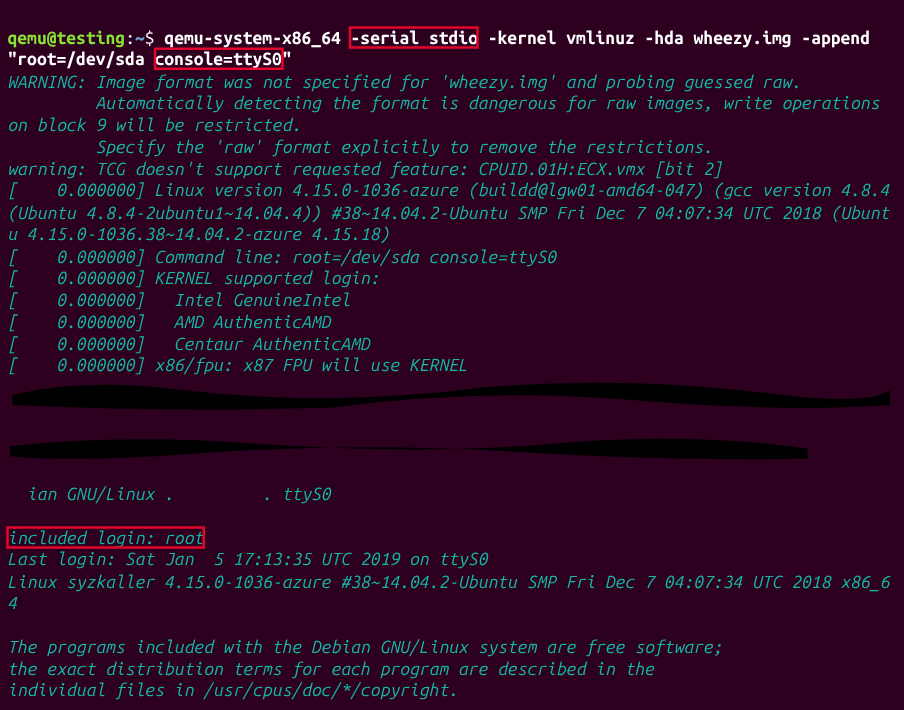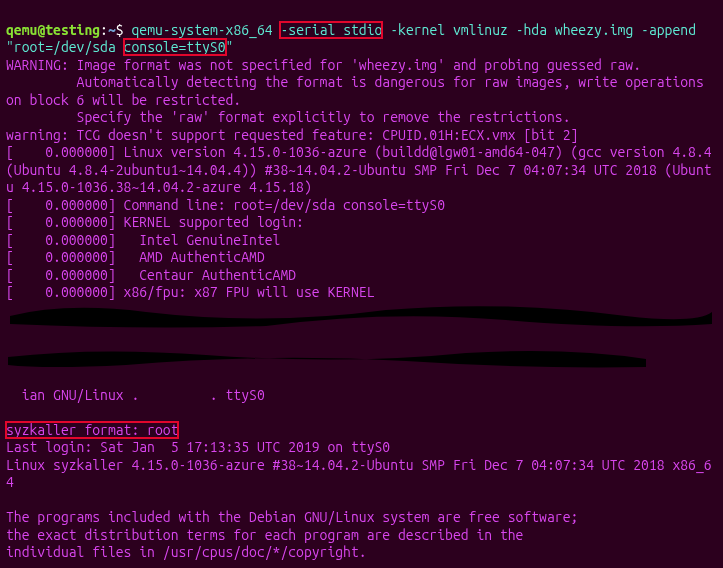--- a/index.html
+++ b/index.html
@@ -17,56 +17,56 @@
   #terminal {
     padding: 4px 6px;
     white-space: pre-wrap;
     word-break: break-all;
   }
   .user { color: #8ae234; font-weight: bold; text-align: center; }   
   .host { color: #8ae234; font-weight: bold; }
   .colon { color: #ffffff; }
   .path { color: #729fcf; font-weight: bold; }   
   .dollar { color: #ffffff; }
-  .cmd  { color: #5eead4; }
-  .out  { color: #d946ef; }
+  .cmd  { color: #ffffff; font-weight: bold; }
+  .out  { color: #14b8a6; font-style: italic; }
   .hl   { outline: 2px solid #e2062c; outline-offset: -1px; }
   
   .scribble {
     position: relative;
     height: 28px;
     padding:0; margin:0;
   }
   .scribble svg { position:absolute; left:0; top:0; }
 </style>
 </head>
 <body>
 
 <div id="terminal">
 <span><span class="user">qemu</span><span class="user">@</span><span class="host">testing</span><span class="colon">:</span><span class="path">~</span><span class="dollar">$ </span><span class="cmd">qemu-system-x86_64 </span><span class="cmd hl">-serial stdio</span><span class="cmd"> -kernel vmlinuz -hda wheezy.img -append "root=/dev/sda </span><span class="cmd hl">console=ttyS0</span><span class="cmd">"</span></span>
 <span class="out">WARNING: Image format was not specified for 'wheezy.img' and probing guessed raw.</span>
-<span class="out">         Automatically detecting the format is dangerous for raw images, write operations on block 6 will be restricted.</span>
+<span class="out">         Automatically detecting the format is dangerous for raw images, write operations on block 9 will be restricted.</span>
 <span class="out">         Specify the 'raw' format explicitly to remove the restrictions.</span>
 <span class="out">warning: TCG doesn't support requested feature: CPUID.01H:ECX.vmx [bit 2]</span>
 <span class="out">[    0.000000] Linux version 4.15.0-1036-azure (buildd@lgw01-amd64-047) (gcc version 4.8.4 (Ubuntu 4.8.4-2ubuntu1~14.04.4)) #38~14.04.2-Ubuntu SMP Fri Dec 7 04:07:34 UTC 2018 (Ubuntu 4.15.0-1036.38~14.04.2-azure 4.15.18)</span>
 <span class="out">[    0.000000] Command line: root=/dev/sda console=ttyS0</span>
 <span class="out">[    0.000000] KERNEL supported login:</span>
 <span class="out">[    0.000000]   Intel GenuineIntel</span>
 <span class="out">[    0.000000]   AMD AuthenticAMD</span>
 <span class="out">[    0.000000]   Centaur AuthenticAMD</span>
 <span class="out">[    0.000000] x86/fpu: x87 FPU will use KERNEL</span>
 <div class="scribble"><svg width="710" height="28">
         <path d="M4 14 Q 60 0 140 10 Q 260 24 380 8 Q 500 -2 620 14 Q 690 22 706 10 L 706 22 Q 620 28 500 18 Q 380 8 260 24 Q 140 28 4 22 Z" fill="#000"></path>
       </svg></div>
 <div class="scribble" style="height:22px"><svg width="710" height="22">
         <path d="M2 10 Q 90 0 200 8 Q 340 18 460 6 Q 560 0 640 12 L 640 20 Q 520 22 400 14 Q 260 6 120 18 Q 40 22 2 18 Z" fill="#000"></path>
       </svg></div>
 <span class="out">  ian GNU/Linux .         . ttyS0</span>
 <span class="out"> </span>
-<span class="out hl">syzkaller format: root</span>
+<span class="out hl">included login: root</span>
 <span class="out">Last login: Sat Jan  5 17:13:35 UTC 2019 on ttyS0</span>
 <span class="out">Linux syzkaller 4.15.0-1036-azure #38~14.04.2-Ubuntu SMP Fri Dec 7 04:07:34 UTC 2018 x86_64</span>
 <span class="out"></span>
 <span class="out">The programs included with the Debian GNU/Linux system are free software;</span>
 <span class="out">the exact distribution terms for each program are described in the</span>
 <span class="out">individual files in /usr/cpus/doc/*/copyright.</span>
 <span class="out"></span>
 
 
 

